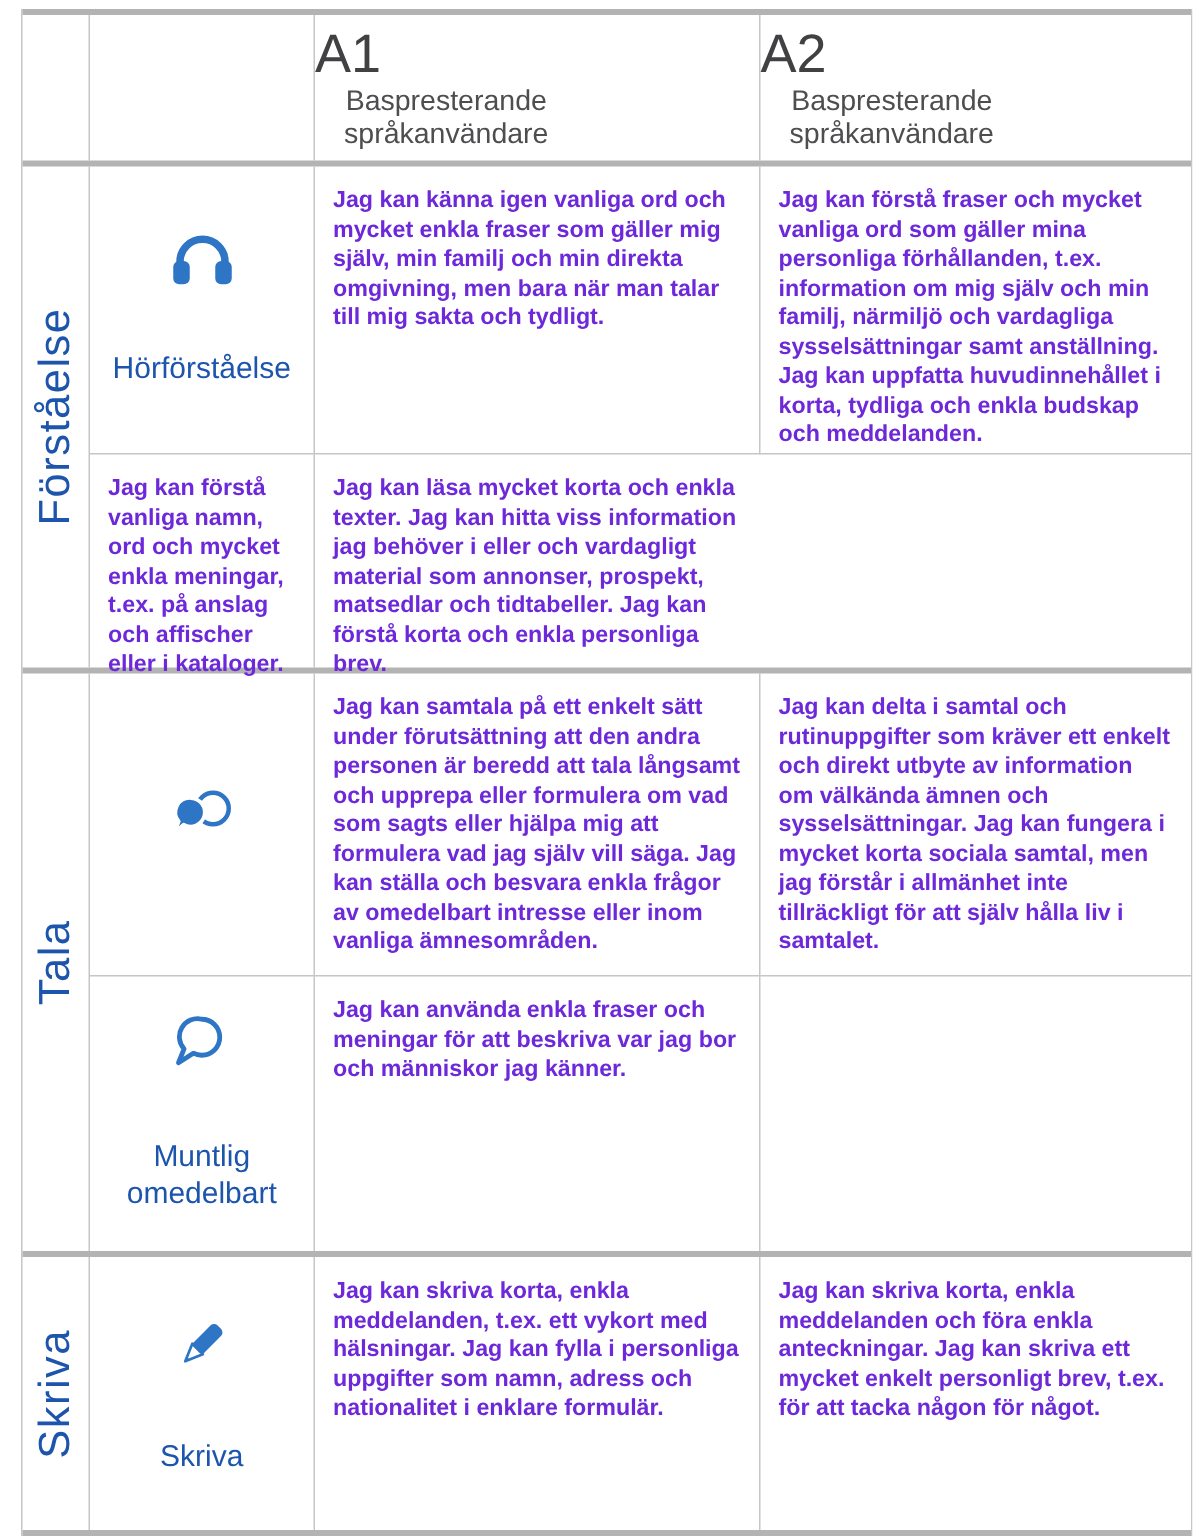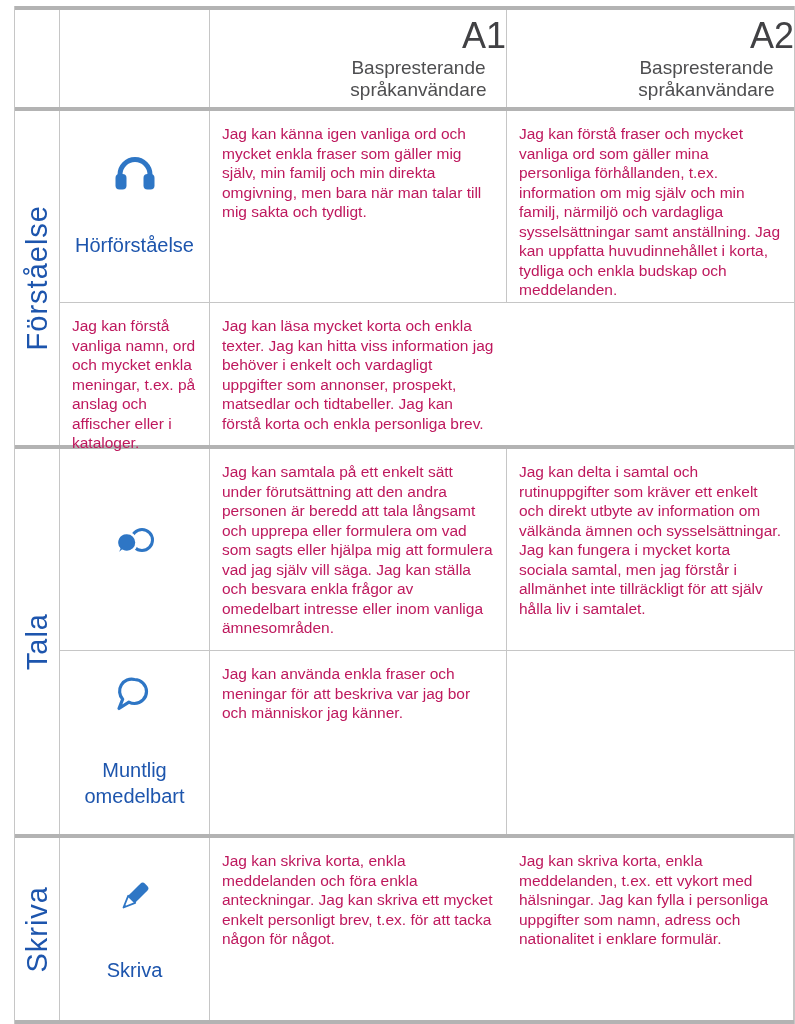--- a/index.html
+++ b/index.html
@@ -15,37 +15,37 @@
     border-right:1px solid #c6c6c6;
     box-sizing:content-box;
   }
   .sep{height:4px;background:#b3b3b3;}
   .row-grid{display:grid;grid-template-columns:45px 150px 297px 287px;}
   .hdr{height:97px;}
   .c{border-right:1px solid #c6c6c6;box-sizing:border-box;min-width:0;}
   .c.nbr{border-right:none;}
   .c.bb{border-bottom:1px solid #c6c6c6;}
   
-  .hcell{display:flex;flex-direction:column;align-items:flex-end;justify-content:center;text-align:center;}
+  .hcell{display:flex;flex-direction:column;align-items:flex-start;justify-content:center;text-align:center;}
   .hcode{font-size:36px;color:#414144;line-height:1.1;}
   .hsub{font-size:19px;color:#4e4e50;line-height:1.15;max-width:175px;margin-top:2px;}
   
   .glcell{display:flex;align-items:center;justify-content:center;}
   .vlabel{
     writing-mode:vertical-rl;transform:rotate(180deg);
     font-size:29px;color:var(--blue,#1d55ad);letter-spacing:1px;white-space:nowrap;
   }
   
   .skill{display:flex;flex-direction:column;align-items:center;justify-content:center;text-align:center;padding:6px;gap:32px;}
   .icon{color:var(--iconblue,#2e76c5);margin-bottom:6px;flex:none;}
   .sklabel{font-size:20px;line-height:1.27;color:var(--blue,#1d55ad);max-width:124px;}
   
   .desc{
-    font-size:15.5px;line-height:19.5px;color:#be185d;
-    padding:13px 12px 10px 12px;text-align:left;
+    font-size:15.5px;line-height:19.5px;color:#6d28d9;
+    padding:13px 12px 10px 12px;text-align:left;font-weight:bold;
   }
 </style>
 </head>
 <body>
 
 <div class="tbl">
 
   <div class="sep"></div>
 
   <div class="row-grid hdr">
@@ -75,21 +75,21 @@
           <rect x="3.5" y="20" width="11" height="15.5" rx="4" fill="currentColor"></rect>
           <rect x="31.5" y="20" width="11" height="15.5" rx="4" fill="currentColor"></rect>
         </svg>
       </span>
       <div class="sklabel">Hörförståelse</div>
     </div>
     <div class="c bb desc">Jag kan känna igen vanliga ord och mycket enkla fraser som gäller mig själv, min familj och min direkta omgivning, men bara när man talar till mig sakta och tydligt.</div>
     <div class="c bb nbr desc">Jag kan förstå fraser och mycket vanliga ord som gäller mina personliga förhållanden, t.ex. information om mig själv och min familj, närmiljö och vardagliga sysselsättningar samt anställning. Jag kan uppfatta huvudinnehållet i korta, tydliga och enkla budskap och meddelanden.</div>
 
     <div class="c desc">Jag kan förstå vanliga namn, ord och mycket enkla meningar, t.ex. på anslag och affischer eller i kataloger.</div>
-    <div class="c nbr desc">Jag kan läsa mycket korta och enkla texter. Jag kan hitta viss information jag behöver i enkelt och vardagligt uppgifter som annonser, prospekt, matsedlar och tidtabeller. Jag kan förstå korta och enkla personliga brev.</div>
+    <div class="c nbr desc">Jag kan läsa mycket korta och enkla texter. Jag kan hitta viss information jag behöver i eller och vardagligt material som annonser, prospekt, matsedlar och tidtabeller. Jag kan förstå korta och enkla personliga brev.</div>
   </div>
 
   <div class="sep"></div>
 
   <div class="row-grid" style="grid-template-rows:202px 183px;">
     <div class="c glcell" style="grid-row:1 / span 2;grid-column:1;">
       <div class="vlabel">Tala</div>
     </div>
 
     <div class="c bb skill">
@@ -126,19 +126,19 @@
     <div class="c skill">
       <span class="icon">
         <svg width="42" height="42" viewBox="0 0 42 42">
           <path d="M14.2 21.8 L26.3 9.7 a3.4 3.4 0 0 1 4.8 0 l2.2 2.2 a3.4 3.4 0 0 1 0 4.8 L21.2 28.8 Z" fill="currentColor"></path>
           <path d="M14.2 21.8 L21.2 28.8 L9.5 33.5 Z" fill="#ffffff" stroke="currentColor" stroke-width="1.8" stroke-linejoin="round"></path>
           <path d="M9.5 33.5 L12.4 32.3 L10.7 30.6 Z" fill="currentColor"></path>
         </svg>
       </span>
       <div class="sklabel">Skriva</div>
     </div>
+    <div class="c desc">Jag kan skriva korta, enkla meddelanden, t.ex. ett vykort med hälsningar. Jag kan fylla i personliga uppgifter som namn, adress och nationalitet i enklare formulär.</div>
     <div class="c nbr desc">Jag kan skriva korta, enkla meddelanden och föra enkla anteckningar. Jag kan skriva ett mycket enkelt personligt brev, t.ex. för att tacka någon för något.</div>
-    <div class="c desc">Jag kan skriva korta, enkla meddelanden, t.ex. ett vykort med hälsningar. Jag kan fylla i personliga uppgifter som namn, adress och nationalitet i enklare formulär.</div>
   </div>
 
   <div class="sep"></div>
 
 </div>
 
 </body></html>

